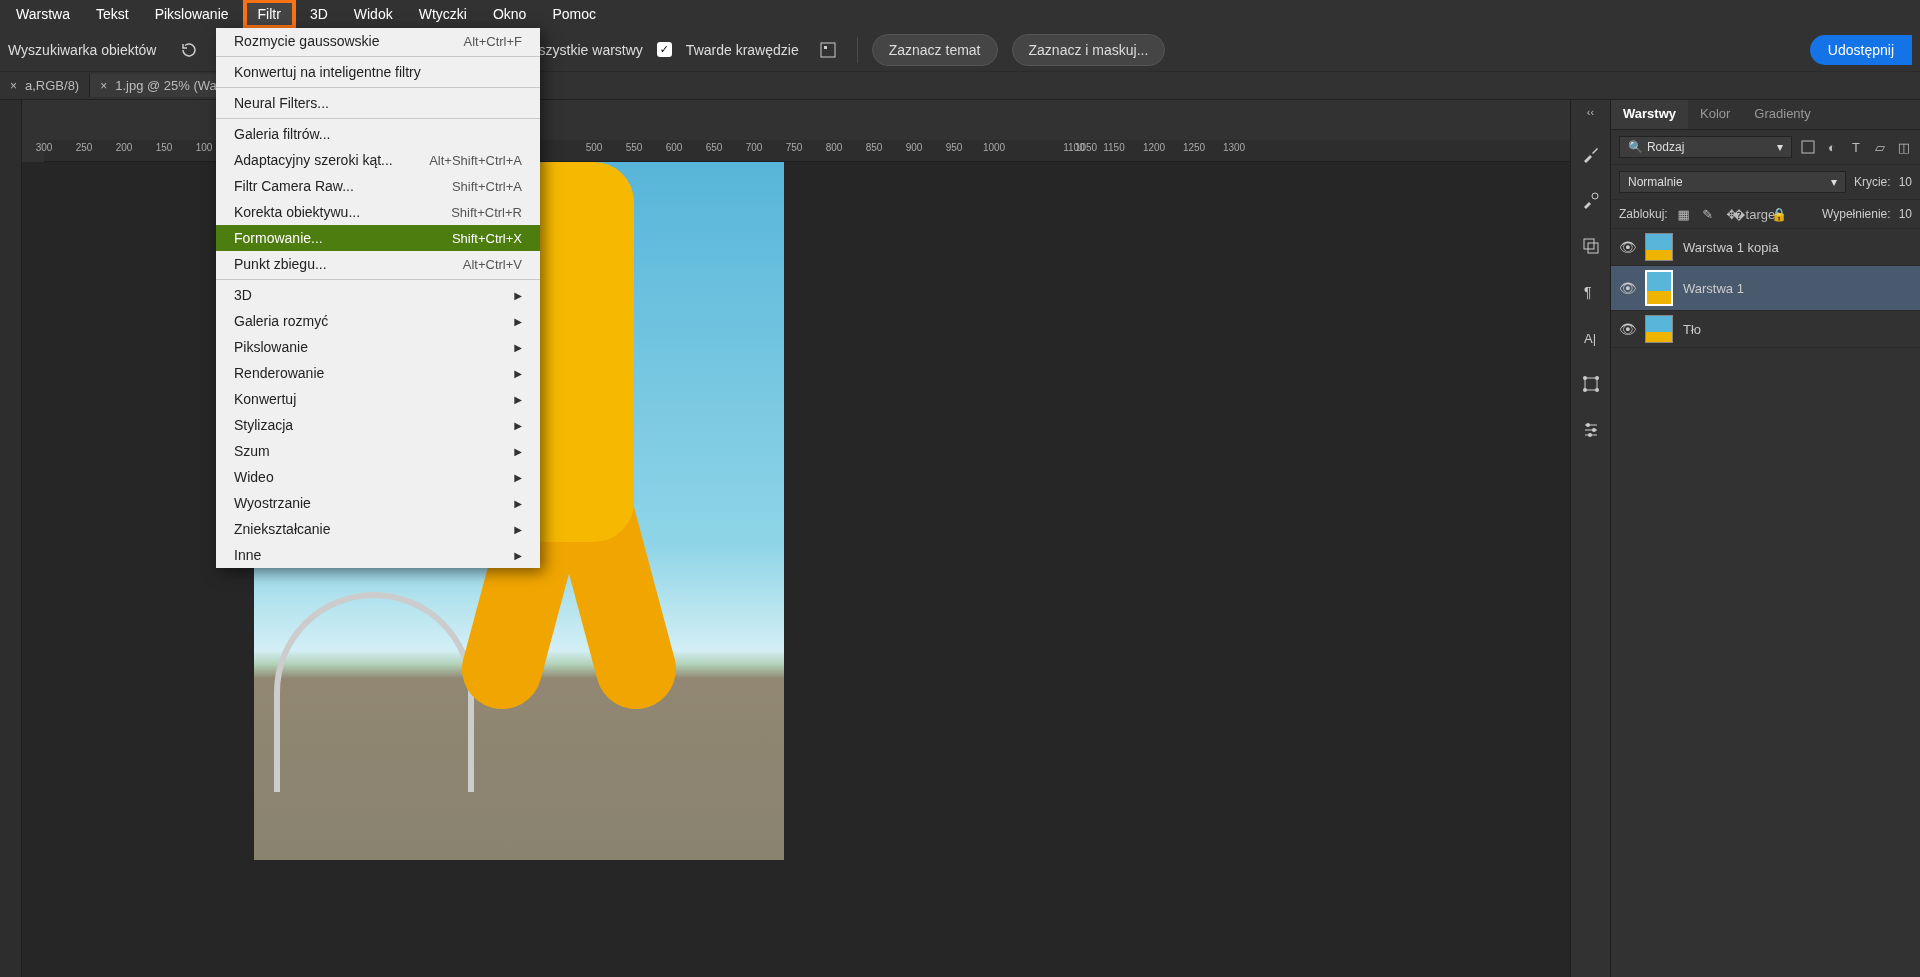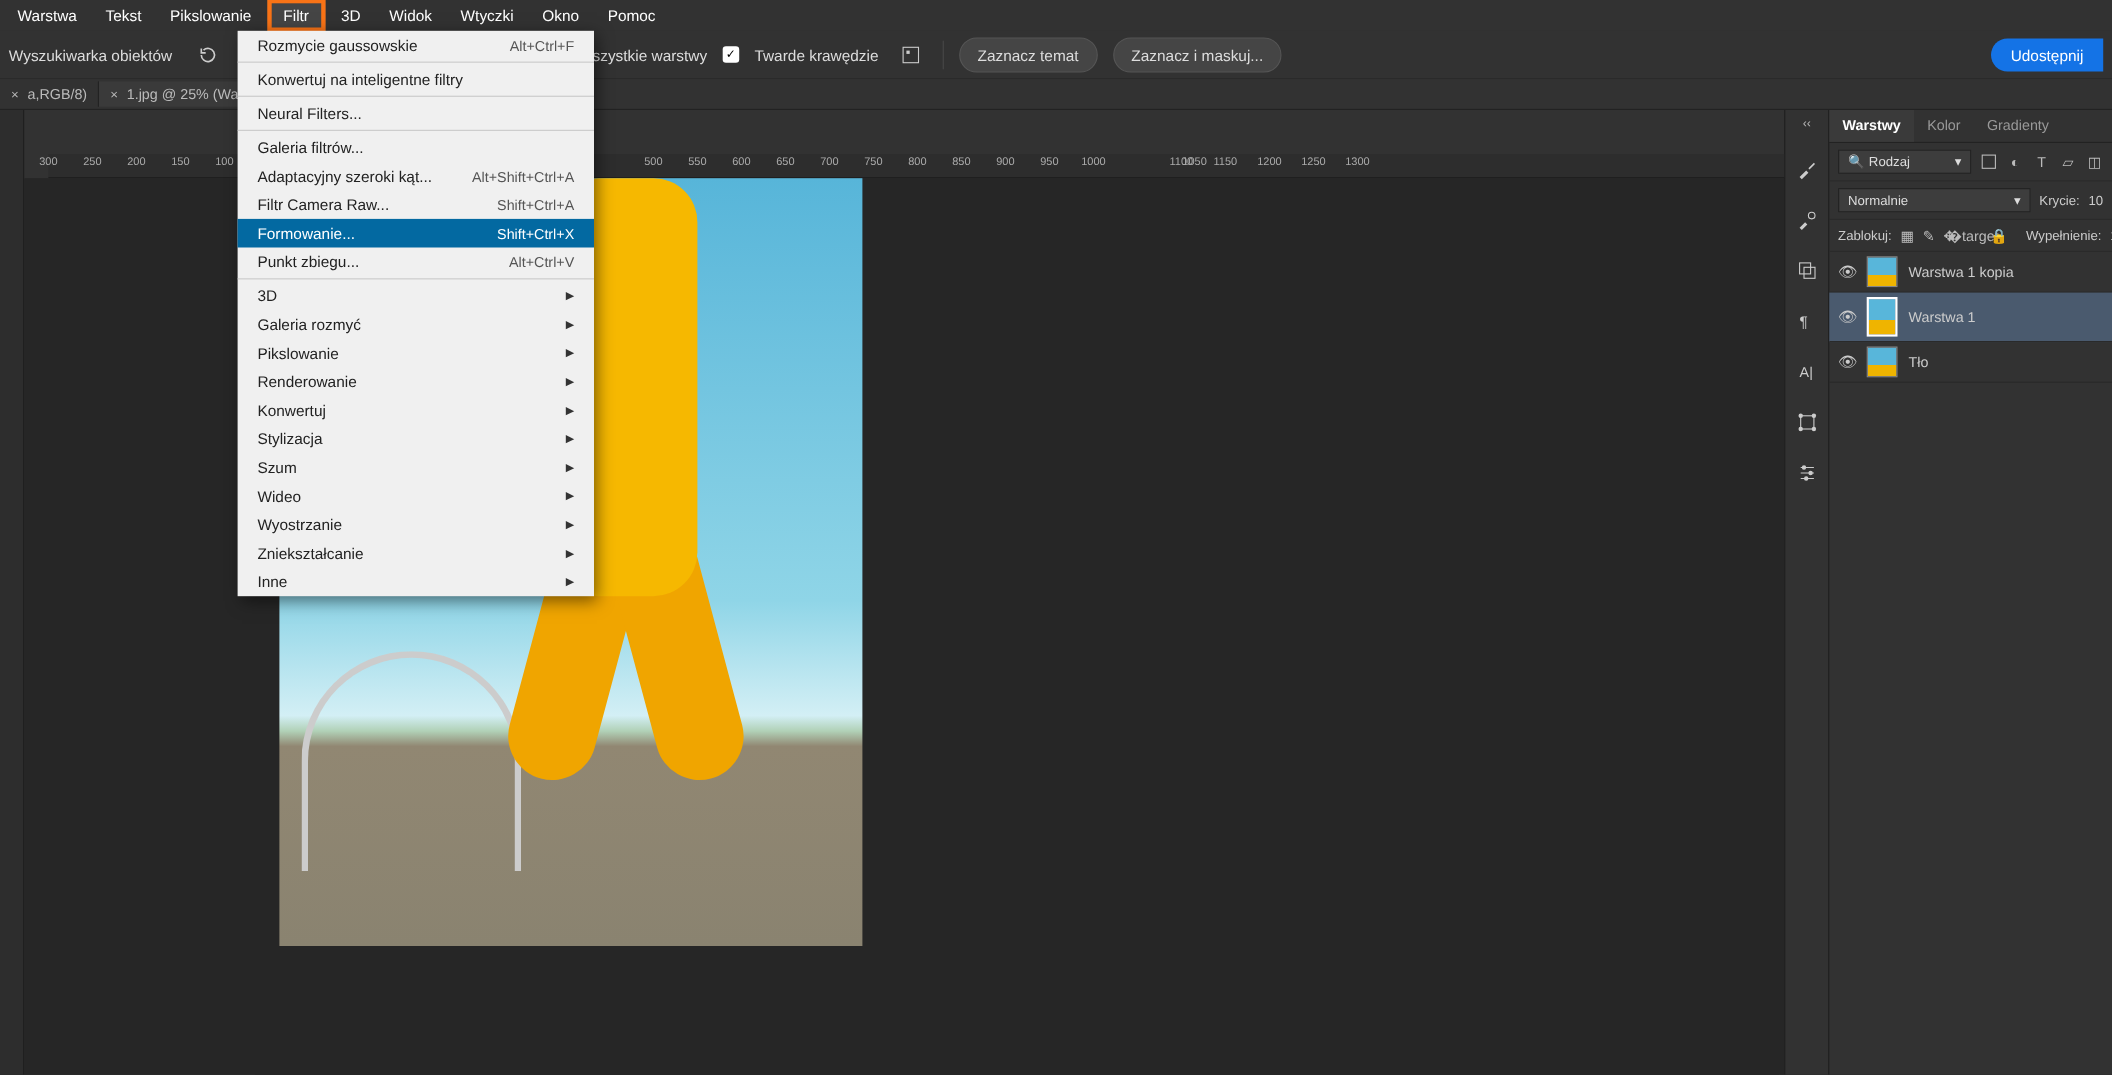--- a/index.html
+++ b/index.html
@@ -38,32 +38,32 @@
 .sky { position: absolute; inset: 0; background: linear-gradient(180deg, #57b5d9 0%, #8fd5e7 55%, #d3eff5 70%, #b1d1b7 72%, #918772 74%, #8a8370 100%); }
 .figure { position: absolute; left: 200px; top: 0; width: 230px; height: 550px; }
 .figure .torso { position: absolute; left: 50px; top: 0; width: 130px; height: 380px; background: #f6b800; border-radius: 40px; }
 .figure .leg1 { position: absolute; left: 30px; top: 300px; width: 80px; height: 250px; background: #f0a500; border-radius: 40px; transform: rotate(15deg); }
 .figure .leg2 { position: absolute; left: 120px; top: 300px; width: 80px; height: 250px; background: #f0a500; border-radius: 40px; transform: rotate(-15deg); }
 .arch { position: absolute; left: 20px; top: 430px; width: 200px; height: 200px; border: 6px solid #ccc; border-bottom: none; border-radius: 100px 100px 0 0; }
 
 
 .dropdown { position: absolute; left: 216px; top: 28px; width: 324px; background: #f0f0f0; color: #222; font-size: 14px; box-shadow: 4px 4px 14px rgba(0,0,0,.5); z-index: 100; }
 .dropdown .row { display: flex; align-items: center; padding: 5px 18px; justify-content: space-between; }
-.dropdown .row.sel { background: #0369a1; color: #fff; }
+.dropdown .row.sel { background: #4d7c0f; color: #fff; }
 .dropdown .sep { height: 1px; background: #c9c9c9; margin: 2px 0; }
 .dropdown .shortcut { color: #555; font-size: 13px; }
 .dropdown .row.sel .shortcut { color: #fff; }
 .dropdown .arrow { color: #333; font-size: 10px; }
 
 
 .rightstack { width: 40px; background: #323232; display: flex; flex-direction: column; align-items: center; padding-top: 6px; gap: 26px; border-left: 1px solid #1e1e1e; }
 .rightstack .collapse { font-size: 11px; color: #bbb; }
 .rightstack .ico { width: 20px; height: 20px; color: #bbb; display: flex; align-items: center; justify-content: center; }
 
-.panels { width: 258px; background: #323232; border-left: 1px solid #1e1e1e; display: flex; flex-direction: column; }
+.panels { width: 310px; background: #323232; border-left: 1px solid #1e1e1e; display: flex; flex-direction: column; }
 .paneltabs { display: flex; height: 30px; align-items: stretch; border-bottom: 1px solid #222; }
 .paneltabs .tab { padding: 6px 12px; font-size: 13px; color: #999; }
 .paneltabs .tab.active { color: #fff; font-weight: bold; background: #3a3a3a; }
 
 .panelrow { display: flex; align-items: center; padding: 6px 8px; gap: 8px; border-bottom: 1px solid #2a2a2a; }
 .panelrow .select { flex: 1; background: #3d3d3d; border: 1px solid #222; padding: 3px 8px; font-size: 12px; color: #ddd; display: flex; justify-content: space-between; align-items: center; }
 .panelrow .smallico { width: 16px; height: 16px; color: #bbb; display: inline-flex; align-items: center; justify-content: center; font-size: 13px; }
 .panelrow label { font-size: 12px; color: #ccc; }
 
 .layerlist { flex: 1; }
@@ -303,20 +303,24 @@
       <span>Galeria filtrów...</span>
     </div>
     <div class="row">
       <span>Adaptacyjny szeroki kąt...</span>
       <span class="shortcut">Alt+Shift+Ctrl+A</span>
     </div>
     <div class="row">
       <span>Filtr Camera Raw...</span>
       <span class="shortcut">Shift+Ctrl+A</span>
     </div>
+    <div class="row">
+      <span>Korekta obiektywu...</span>
+      <span class="shortcut">Shift+Ctrl+R</span>
+    </div>
     <div class="row sel">
       <span>Formowanie...</span>
       <span class="shortcut">Shift+Ctrl+X</span>
     </div>
     <div class="row">
       <span>Punkt zbiegu...</span>
       <span class="shortcut">Alt+Ctrl+V</span>
     </div>
     <div class="sep"></div>
     <div class="row">

